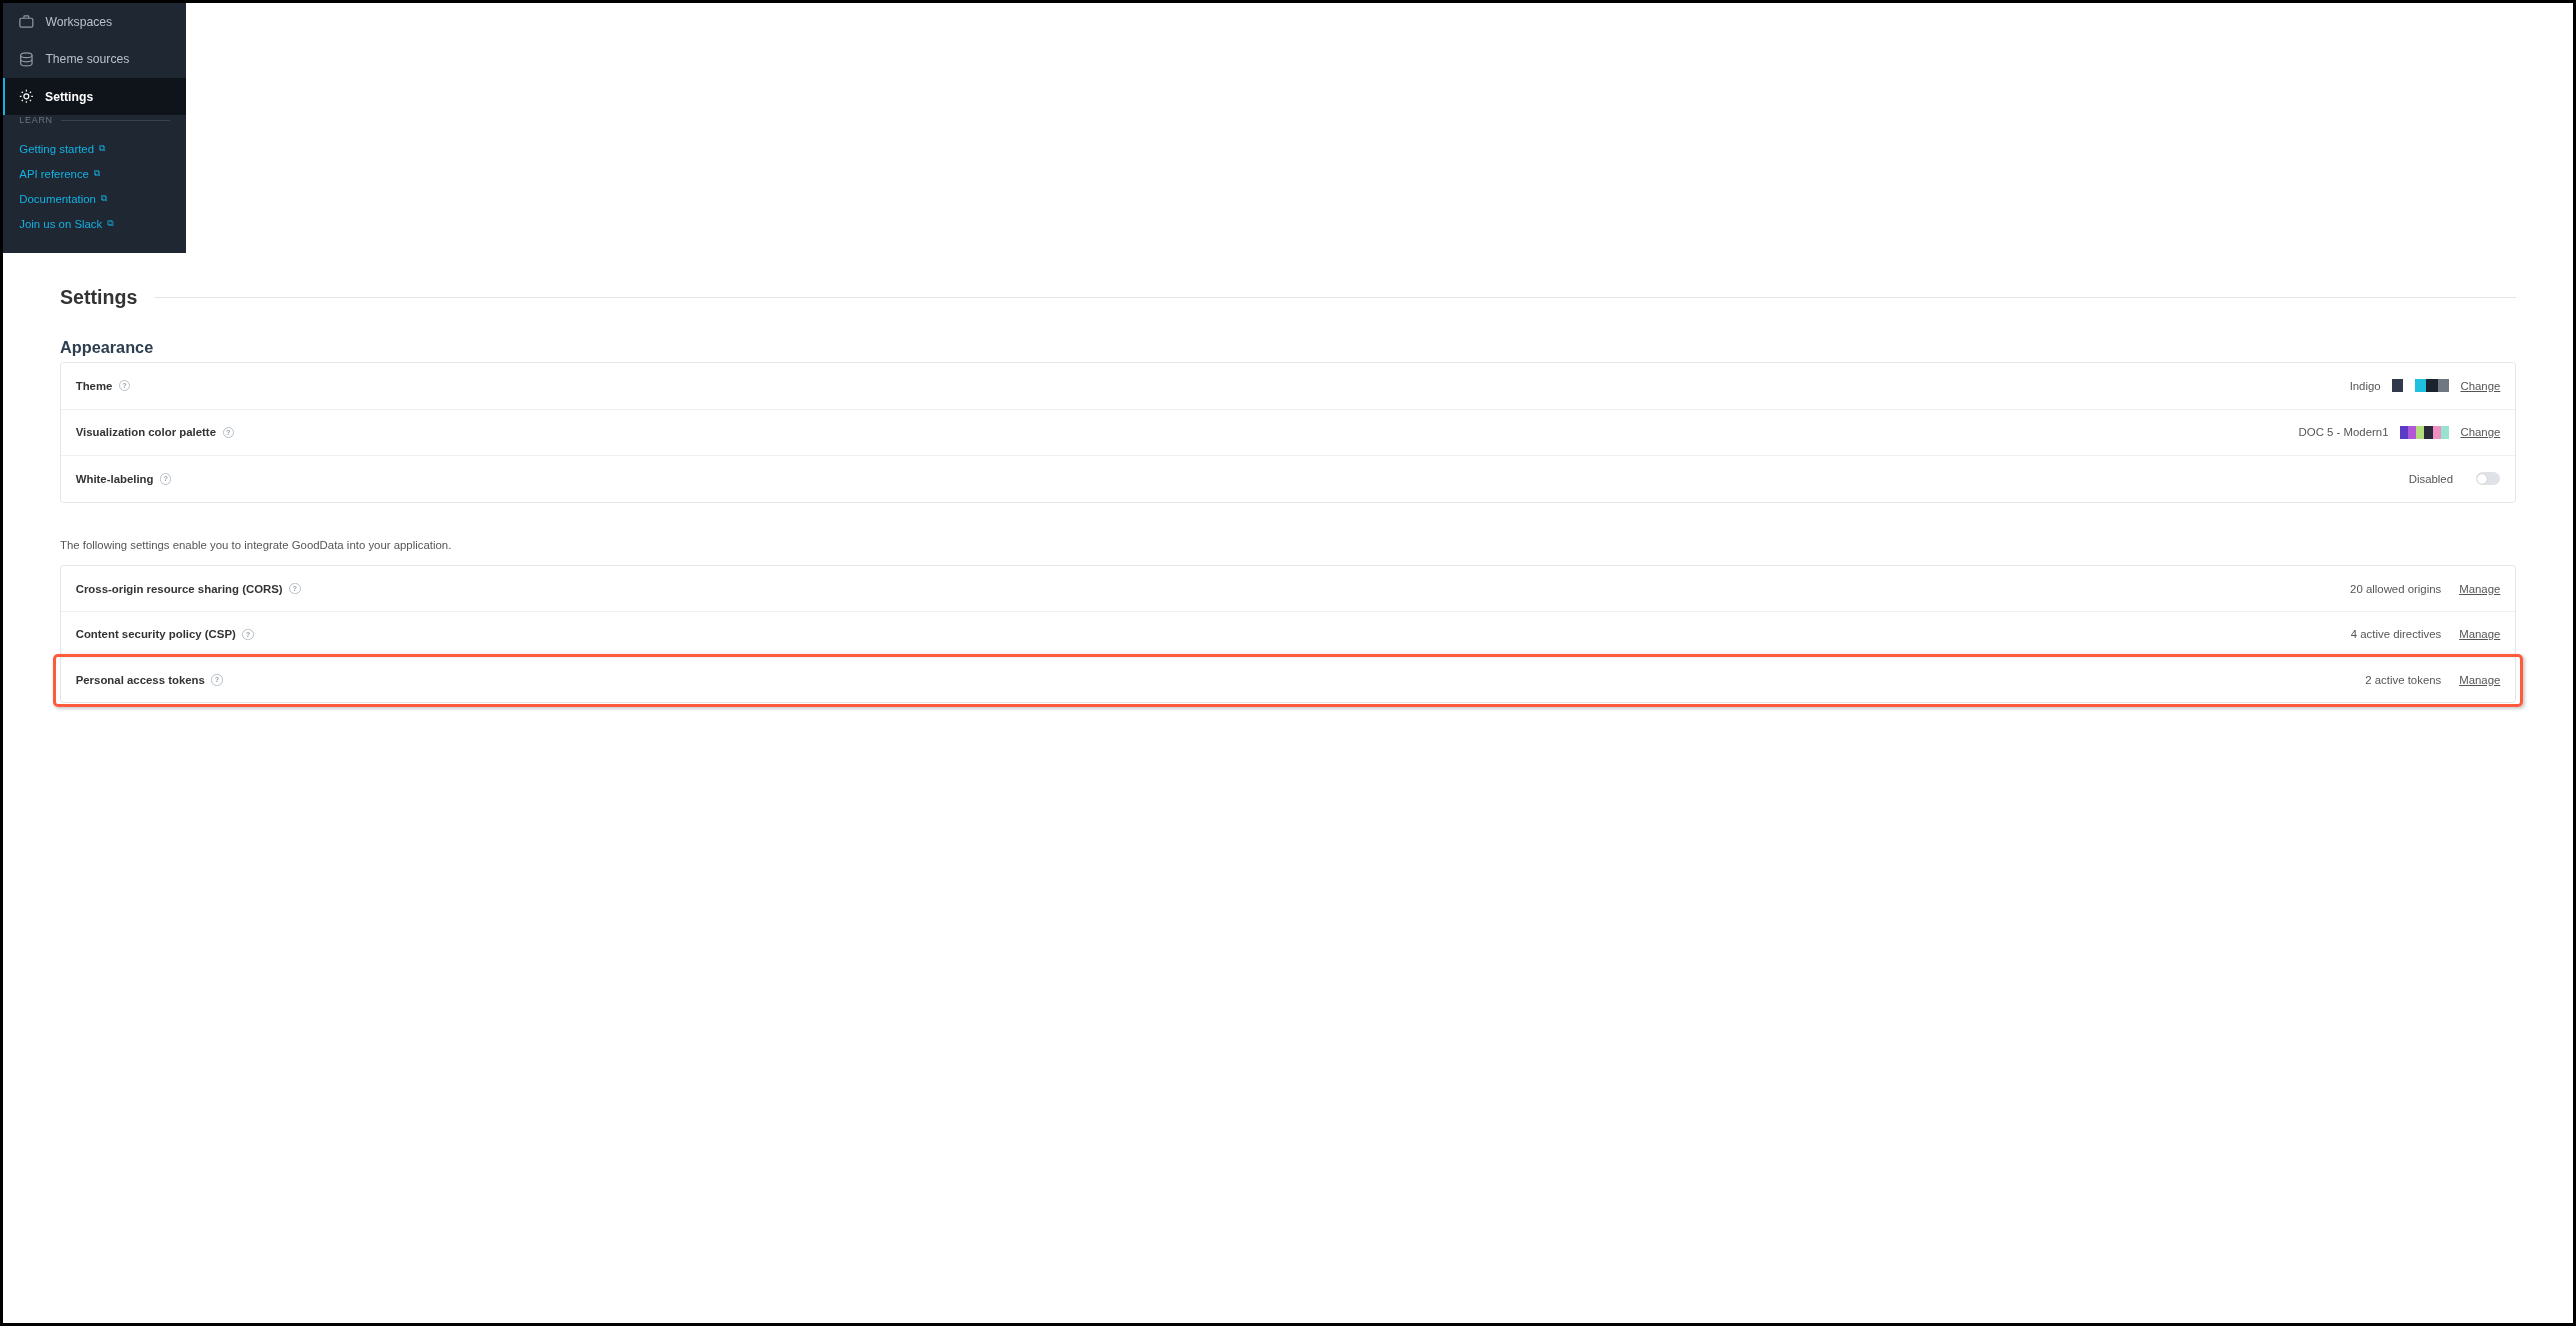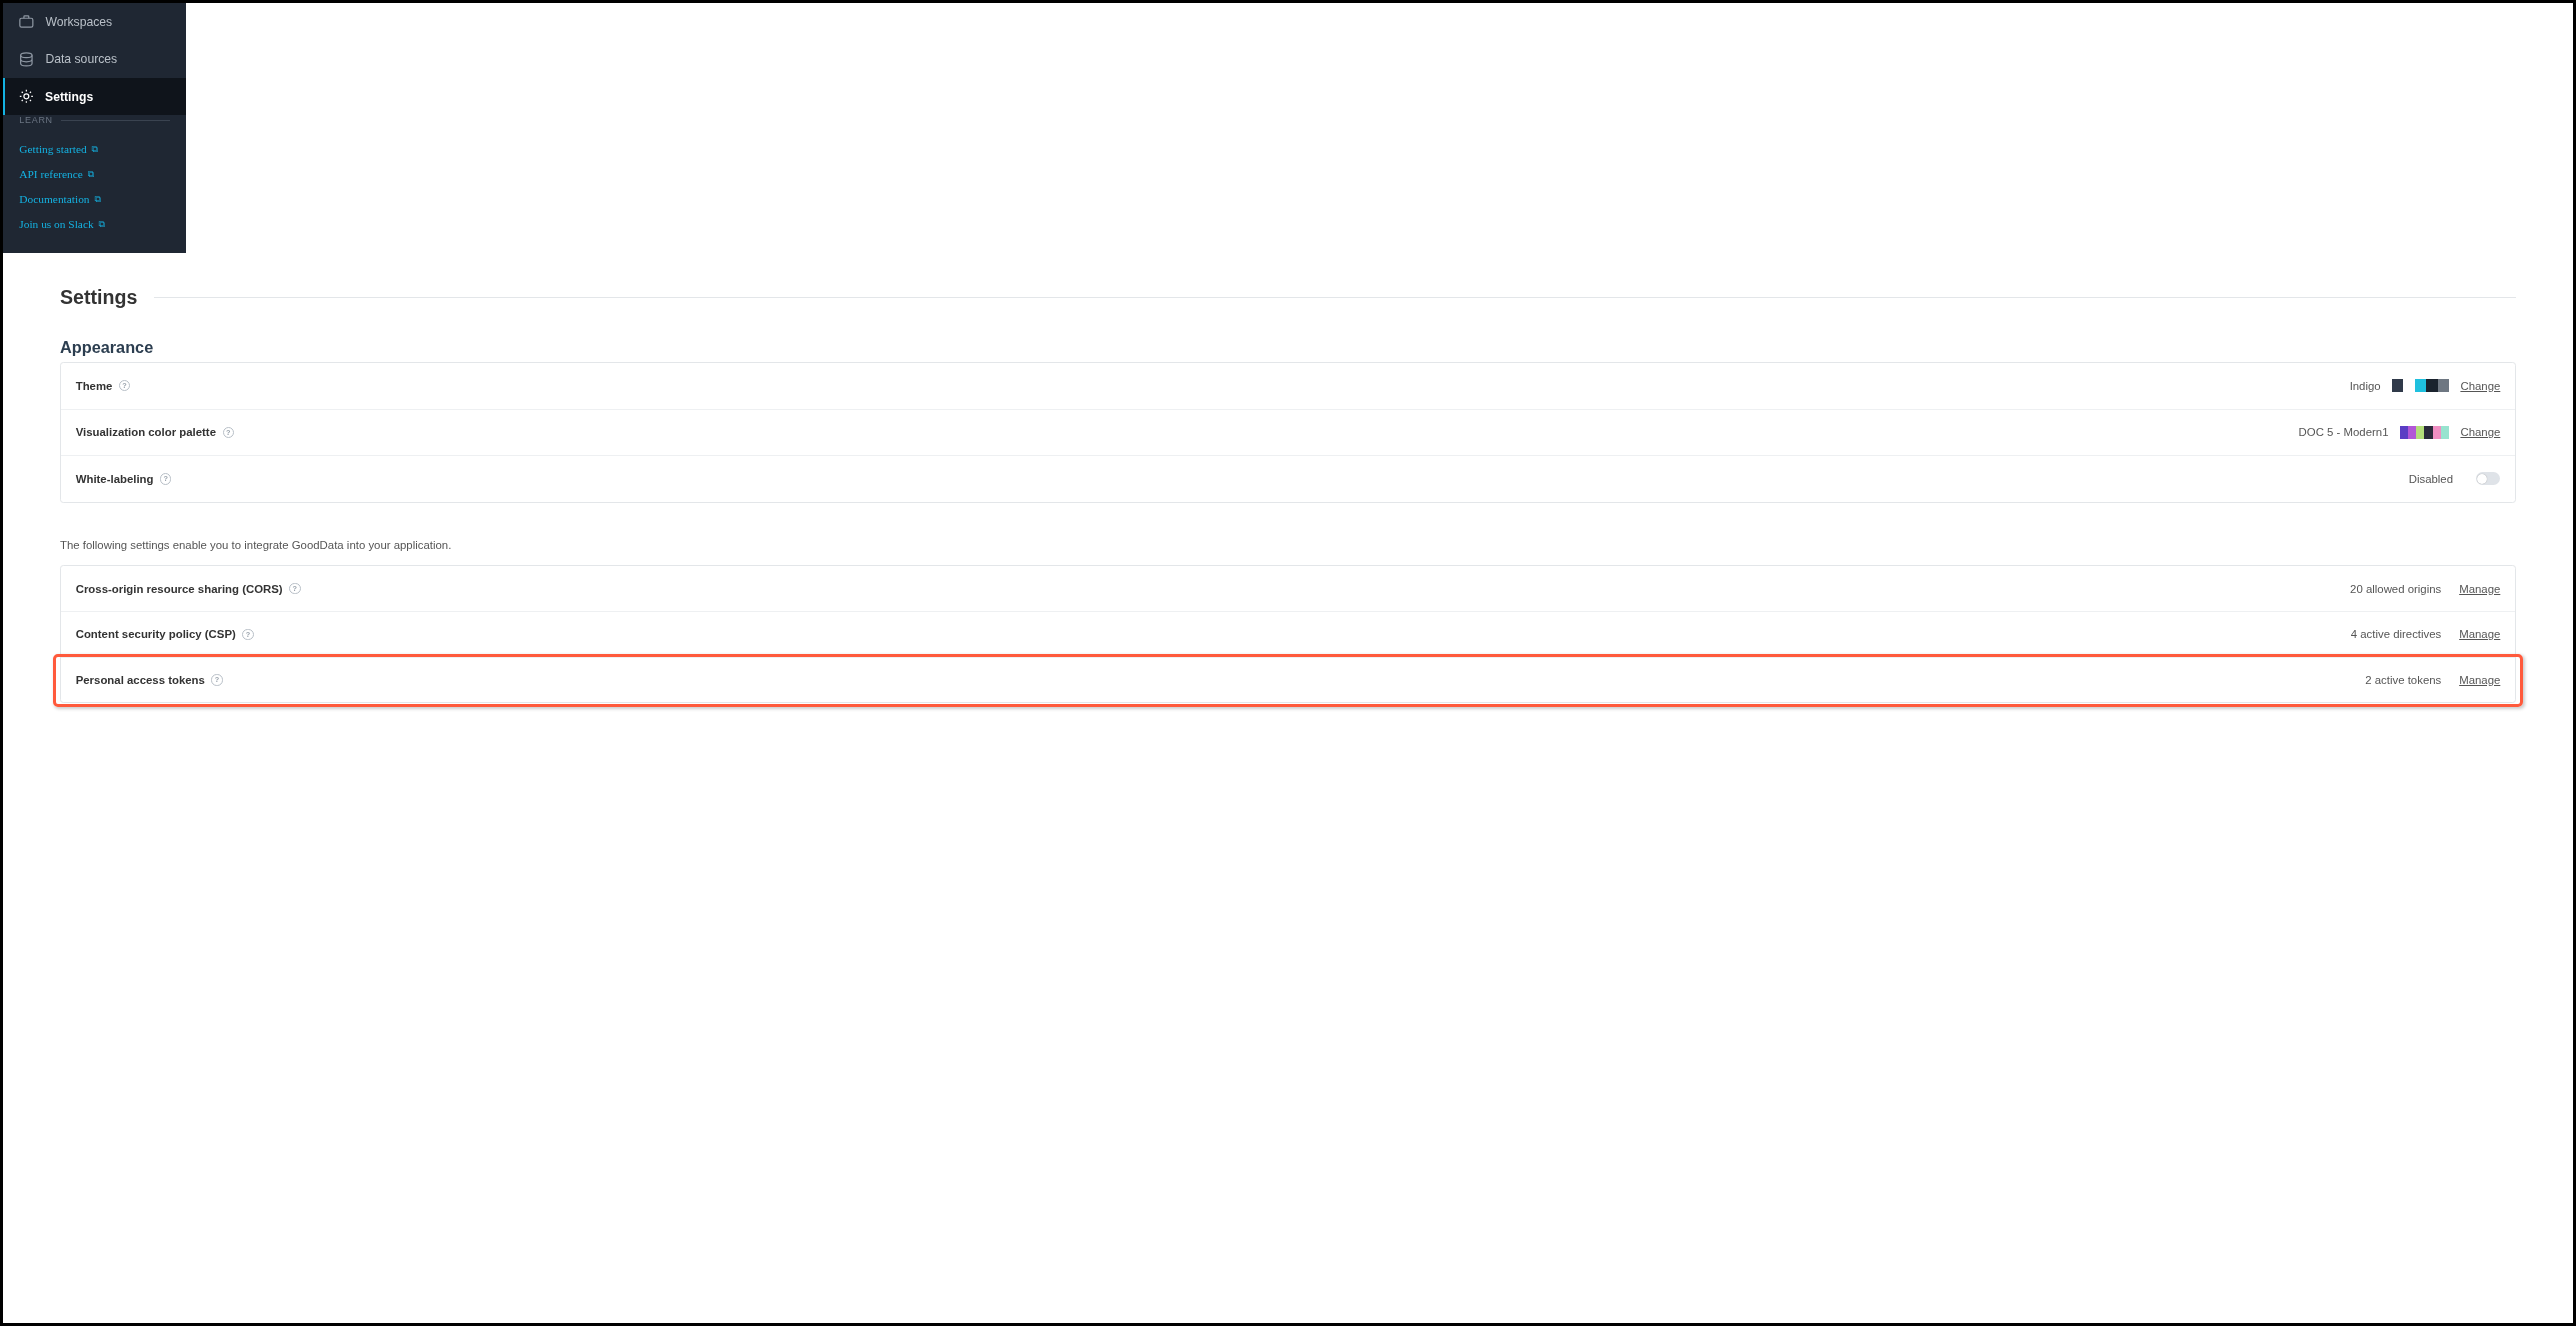--- a/index.html
+++ b/index.html
@@ -8,21 +8,21 @@
     
     
     .sidebar { width: 183px; background: #1f2733; color: #8e97a3; display: flex; flex-direction: column; flex-shrink: 0; }
     .nav-item { display: flex; align-items: center; padding: 11.4px 16.3px; cursor: pointer; font-size: 12.2px; color: #b9c0c8; }
     .nav-item.active { background: #0f141b; color: #fff; font-weight: 600; border-left: 2.4px solid #14b2e2; padding-left: 14px; }
     .nav-item .icon { width: 14.7px; height: 14.7px; margin-right: 11.4px; display: inline-flex; align-items: center; justify-content: center; }
     
     .learn-section { margin-top: auto; padding: 0 16.3px 16.3px; }
     .learn-header { display: flex; align-items: center; color: #6a7482; font-size: 9px; letter-spacing: 0.7px; margin-bottom: 11.4px; }
     .learn-header .line { flex: 1; height: 0.8px; background: #3a4350; margin-left: 8.2px; }
-    .learn-link { display: flex; align-items: flex-end; color: #14b2e2; font-size: 11.4px; text-decoration: none; padding: 6.5px 0; cursor: pointer; font-family: Liberation Serif, serif; }
+    .learn-link { display: flex; align-items: flex-start; color: #14b2e2; font-size: 11.4px; text-decoration: none; padding: 6.5px 0; cursor: pointer; }
     .learn-link .ext { margin-left: 4.9px; font-size: 9px; }
     
     
     .main { flex: 1; background: #fff; padding: 33px 57px; overflow: auto; }
     .page-title-row { display: flex; align-items: center; margin-bottom: 29px; }
     .page-title { font-size: 19.6px; font-weight: 700; color: #333; }
     .page-title-line { flex: 1; height: 0.8px; background: #e3e6e9; margin-left: 16.3px; }
     
     .section-title { font-size: 16.3px; font-weight: 700; color: #2c3e50; margin-bottom: 4.9px; }
     .section-desc { font-size: 11.4px; color: #555; margin-bottom: 14.7px; }
@@ -65,21 +65,21 @@
       </span>
       <span>Workspaces</span>
     </div>
     <div class="nav-item">
       <span class="icon">
         <svg width="14.7" height="14.7" viewBox="0 0 18 18">
             <ellipse cx="9" cy="4" rx="7" ry="3" fill="none" stroke="#8e97a3" stroke-width="1.5"></ellipse>
             <path d="M2 4 v5 c0 1.6 3.1 3 7 3 s7-1.4 7-3 V4 M2 9 v5 c0 1.6 3.1 3 7 3 s7-1.4 7-3 V9" fill="none" stroke="#8e97a3" stroke-width="1.5"></path>
           </svg>
       </span>
-      <span>Data sources</span>
+      <span>Theme sources</span>
     </div>
     <div class="nav-item active">
       <span class="icon">
         <svg width="14.7" height="14.7" viewBox="0 0 18 18">
             <circle cx="9" cy="9" r="3" fill="none" stroke="#fff" stroke-width="1.5"></circle>
             <path d="M9 1 v2 M9 15 v2 M1 9 h2 M15 9 h2 M3.3 3.3 l1.4 1.4 M13.3 13.3 l1.4 1.4 M14.7 3.3 l-1.4 1.4 M4.7 13.3 l-1.4 1.4" stroke="#fff" stroke-width="1.5"></path>
           </svg>
       </span>
       <span>Settings</span>
     </div>

